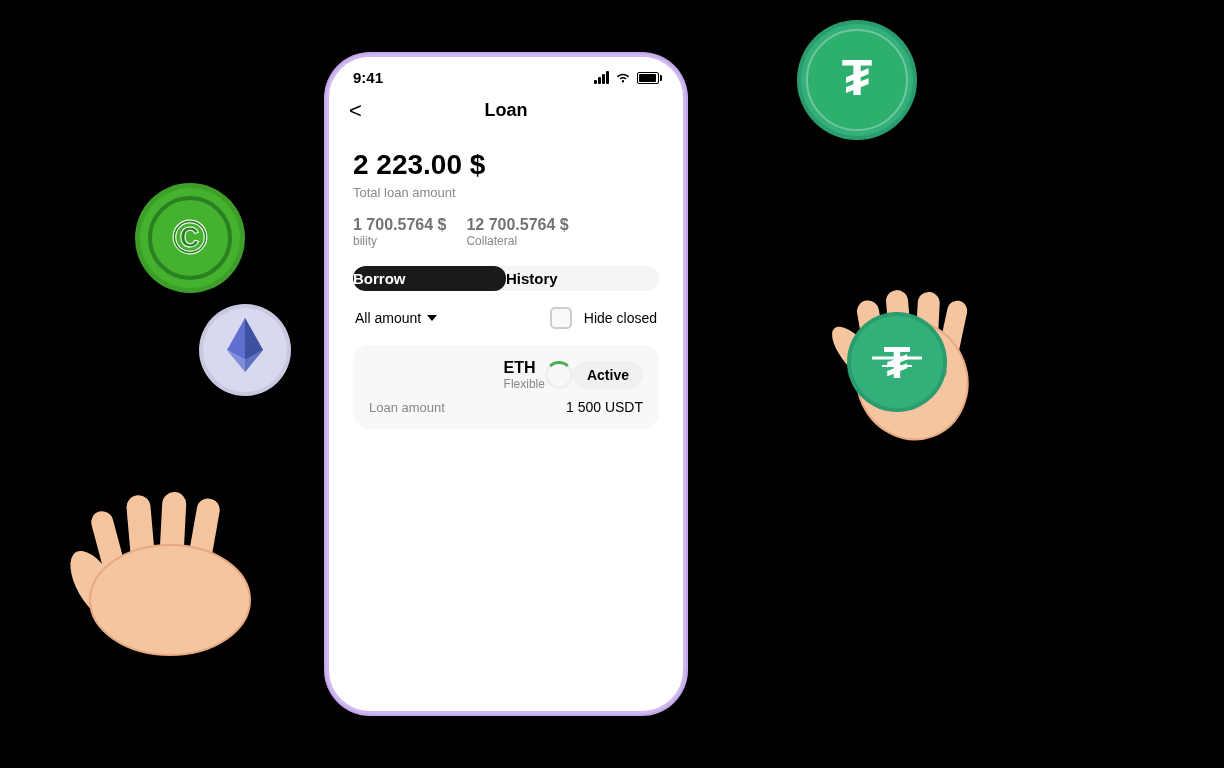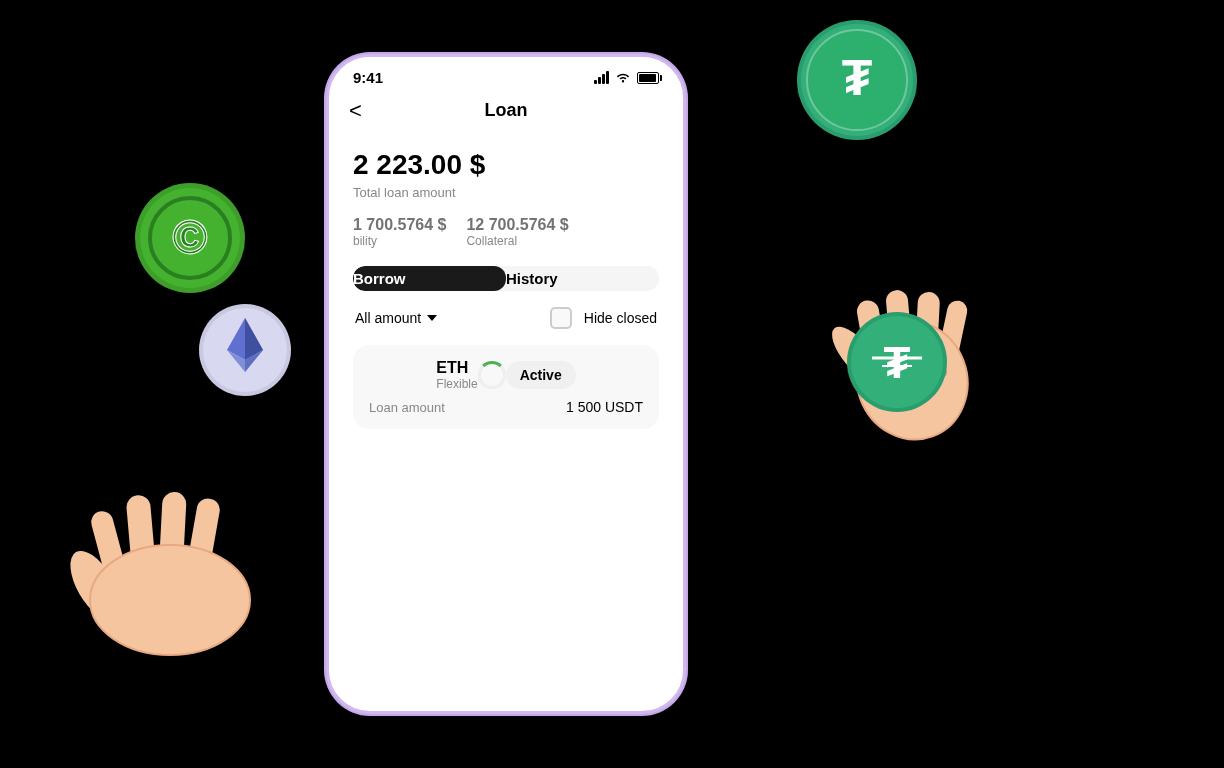--- a/index.html
+++ b/index.html
@@ -241,21 +241,21 @@
 
     
     .loan-card {
       background: #f8f8f8;
       border-radius: 16px;
       padding: 14px 16px;
     }
 
     .loan-card-header {
       display: flex;
-      justify-content: center;
+      justify-content: flex-end;
       align-items: center;
       margin-bottom: 6px;
     }
 
     .token-info {}
 
     .token-name {
       font-size: 16px;
       font-weight: 700;
       color: #000;

